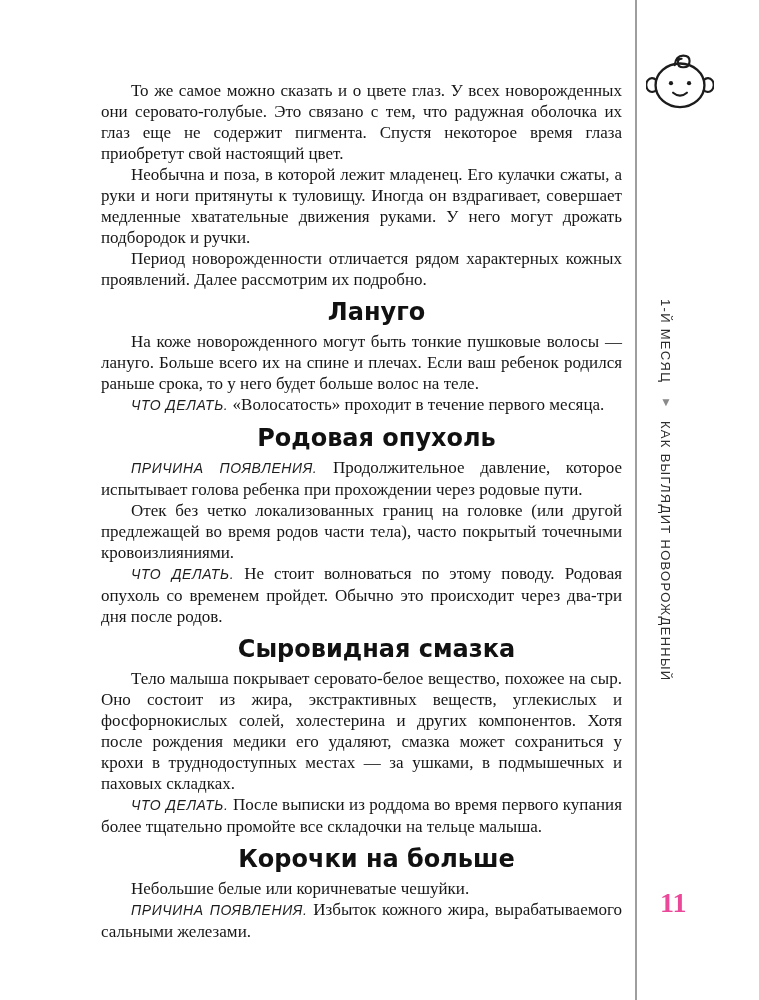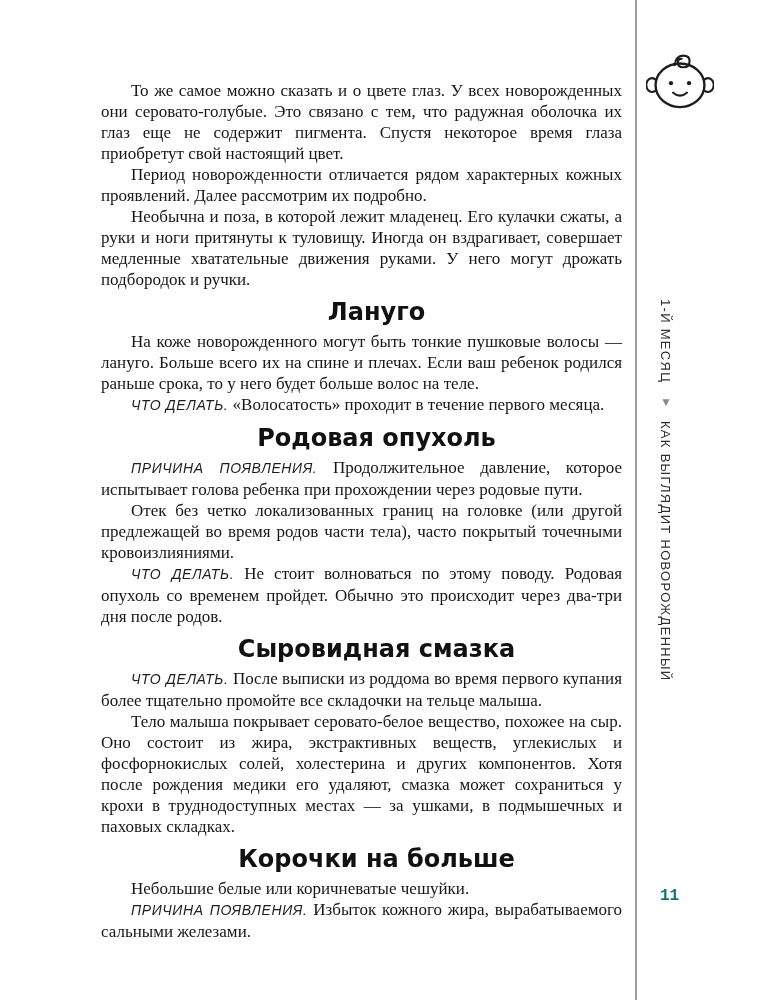--- a/index.html
+++ b/index.html
@@ -85,45 +85,45 @@
     display: inline-block;
     transform: rotate(-90deg);
     font-size: 12px;
     color: #8a8a8a;
     letter-spacing: 0;
   }
   .page-number {
     position: absolute;
     left: 660px;
     top: 887px;
-    font-family: Liberation Mono, monospace;
+    font-family: Liberation Serif, serif;
     font-weight: 700;
-    font-size: 16px;
-    color: #0f766e;
+    font-size: 28px;
+    color: #ec4899;
   }
 </style>
 </head>
 <body>
 
 <div class="page">
 
   <main class="text-column">
       <p class="para">То же самое можно сказать и о цвете глаз. У всех новорожденных они серовато-голубые. Это связано с тем, что радужная оболочка их глаз еще не содержит пигмента. Спустя некоторое время глаза приобретут свой настоящий цвет.</p>
+      <p class="para">Необычна и поза, в которой лежит младенец. Его кулачки сжаты, а руки и ноги притянуты к туловищу. Иногда он вздрагивает, совершает медленные хватательные движения руками. У него могут дрожать подбородок и ручки.</p>
       <p class="para">Период новорожденности отличается рядом характерных кожных проявлений. Далее рассмотрим их подробно.</p>
-      <p class="para">Необычна и поза, в которой лежит младенец. Его кулачки сжаты, а руки и ноги притянуты к туловищу. Иногда он вздрагивает, совершает медленные хватательные движения руками. У него могут дрожать подбородок и ручки.</p>
       <h2 class="heading">Лануго</h2>
       <p class="para">На коже новорожденного могут быть тонкие пушковые волосы — лануго. Больше всего их на спине и плечах. Если ваш ребенок родился раньше срока, то у него будет больше волос на теле.</p>
       <p class="para"><span class="leadin">ЧТО ДЕЛАТЬ.</span> «Волосатость» проходит в течение первого месяца.</p>
       <h2 class="heading">Родовая опухоль</h2>
       <p class="para"><span class="leadin">ПРИЧИНА ПОЯВЛЕНИЯ.</span> Продолжительное давление, которое испытывает голова ребенка при прохождении через родовые пути.</p>
       <p class="para">Отек без четко локализованных границ на головке (или другой предлежащей во время родов части тела), часто покрытый точечными кровоизлияниями.</p>
       <p class="para"><span class="leadin">ЧТО ДЕЛАТЬ.</span> Не стоит волноваться по этому поводу. Родовая опухоль со временем пройдет. Обычно это происходит через два-три дня после родов.</p>
       <h2 class="heading">Сыровидная смазка</h2>
+      <p class="para">Тело малыша покрывает серовато-белое вещество, похожее на сыр. Оно состоит из жира, экстрактивных веществ, углекислых и фосфорнокислых солей, холестерина и других компонентов. Хотя после рождения медики его удаляют, смазка может сохраниться у крохи в труднодоступных местах — за ушками, в подмышечных и паховых складках.</p>
       <p class="para"><span class="leadin">ЧТО ДЕЛАТЬ.</span> После выписки из роддома во время первого купания более тщательно промойте все складочки на тельце малыша.</p>
-      <p class="para">Тело малыша покрывает серовато-белое вещество, похожее на сыр. Оно состоит из жира, экстрактивных веществ, углекислых и фосфорнокислых солей, холестерина и других компонентов. Хотя после рождения медики его удаляют, смазка может сохраниться у крохи в труднодоступных местах — за ушками, в подмышечных и паховых складках.</p>
       <h2 class="heading">Корочки на больше</h2>
       <p class="para">Небольшие белые или коричневатые чешуйки.</p>
       <p class="para"><span class="leadin">ПРИЧИНА ПОЯВЛЕНИЯ.</span> Избыток кожного жира, вырабатываемого сальными железами.</p>
     </main>
 
   <div class="margin-rule"></div>
 
   <svg class="baby-icon" viewBox="0 0 64 64" fill="none" xmlns="http://www.w3.org/2000/svg">
 
     <ellipse cx="32" cy="37" rx="23" ry="20.5" stroke="#1c1c1c" stroke-width="2.2"></ellipse>

